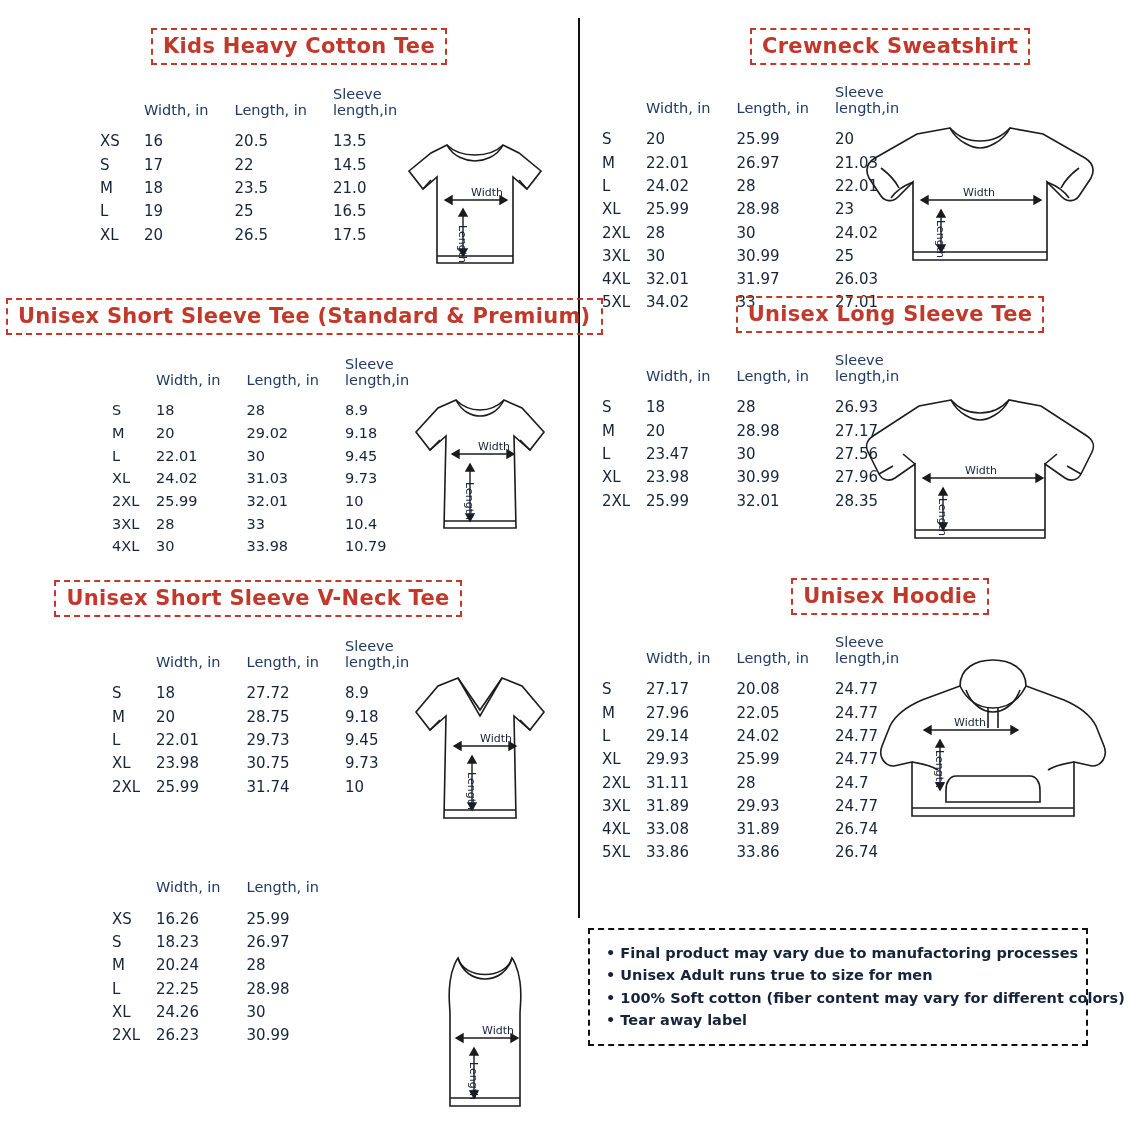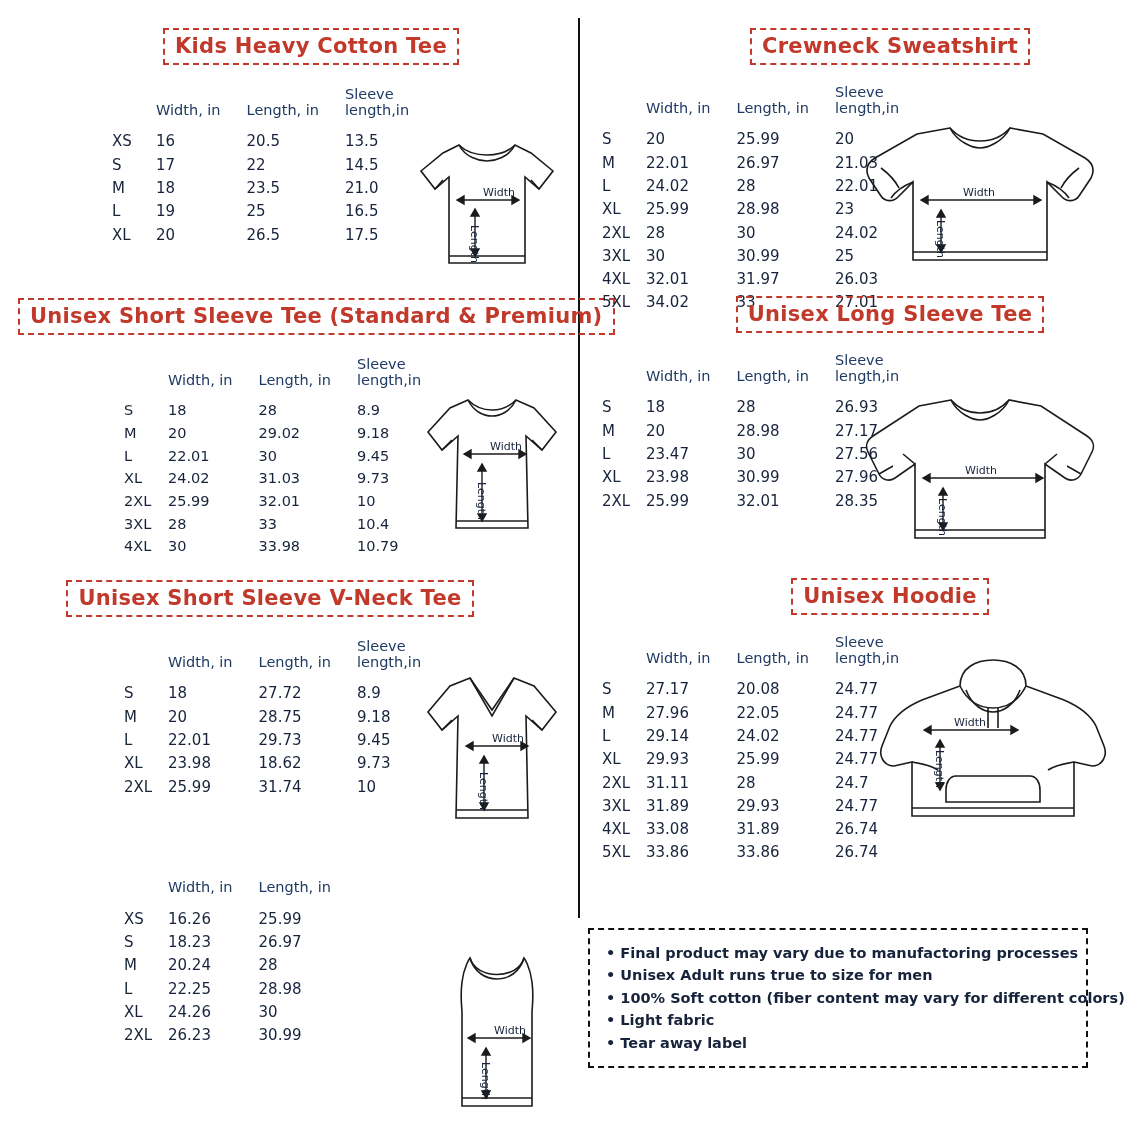--- a/index.html
+++ b/index.html
@@ -8,21 +8,21 @@
     font-family:"DejaVu Sans", sans-serif;
     position:relative;overflow:hidden;color:#1b2a44;
   }
   .page{position:relative;width:1140px;height:1140px;}
 
   
   .divider{
     position:absolute;left:578px;top:18px;width:2px;height:900px;background:#111;
   }
 
-  .col-left{position:absolute;left:12px;top:0;width:578px;height:1140px;}
+  .col-left{position:absolute;left:0;top:0;width:578px;height:1140px;}
   .col-right{position:absolute;left:580px;top:0;width:560px;height:1140px;}
 
   .block{position:absolute;}
 
   .title{
     display:inline-block;
     border:2px dashed #c0392b;
     color:#c0392b;
     font-family:"DejaVu Sans", sans-serif;
     font-weight:bold;
@@ -270,21 +270,21 @@
             </tr>
         <tr>
               <td class="size-col">L</td>
               <td>22.01</td>
               <td>29.73</td>
               <td>9.45</td>
             </tr>
         <tr>
               <td class="size-col">XL</td>
               <td>23.98</td>
-              <td>18.62</td>
+              <td>30.75</td>
               <td>9.73</td>
             </tr>
         <tr>
               <td class="size-col">2XL</td>
               <td>25.99</td>
               <td>31.74</td>
               <td>10</td>
             </tr>
       </tbody>
         </table>
@@ -640,19 +640,18 @@
           <text class="lbl" x="68" y="100" transform="rotate(90 68 100)">Length</text>
         </svg>
       </div>
     </div>
 
     <div class="notes" style="left:8px;top:928px;width:466px;">
       <ul>
         <li>Final product may vary due to manufactoring processes</li>
         <li>Unisex Adult runs true to size for men</li>
         <li>100% Soft cotton (fiber content may vary for different colors)</li>
-        <li>Light fabric</li>
         <li>Tear away label</li>
       </ul>
     </div>
 
   </div>
 </div>
 
 </body></html>

